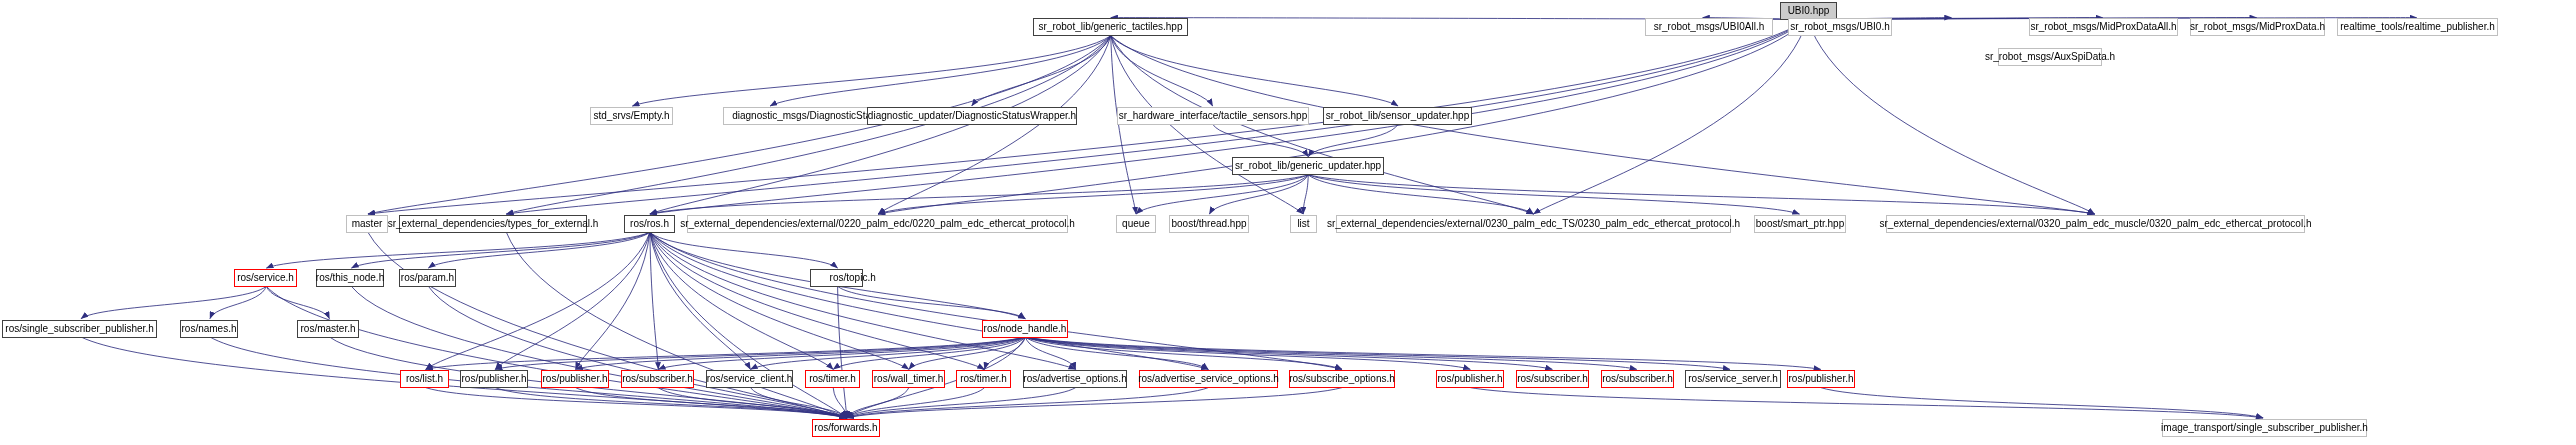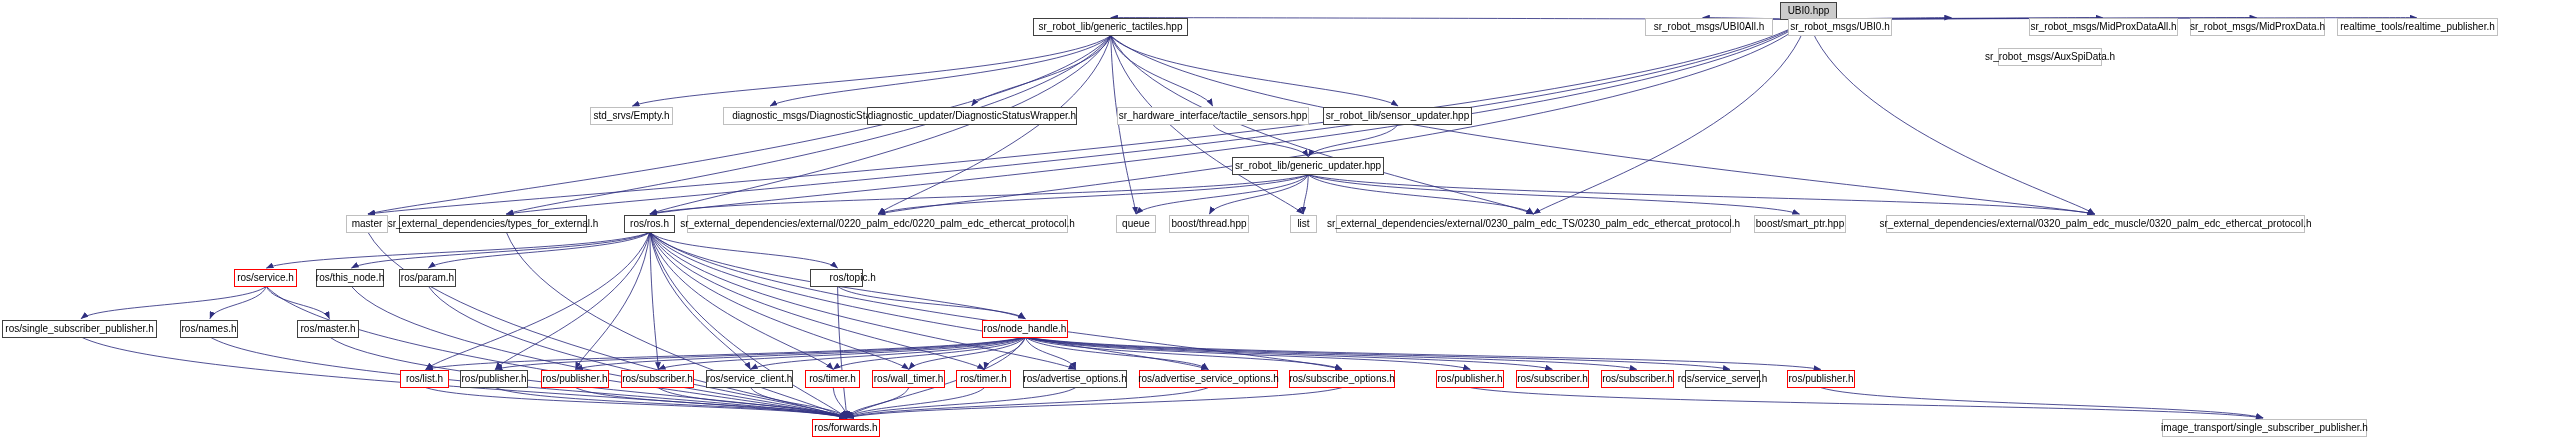--- a/index.html
+++ b/index.html
@@ -165,19 +165,19 @@
       <div class="node dark" style="left: 706px; top: 370px; width: 87px;">ros/service_client.h</div>
       <div class="node red" style="left: 805px; top: 370px; width: 55px;">ros/timer.h</div>
       <div class="node red" style="left: 872px; top: 370px; width: 73px;">ros/wall_timer.h</div>
       <div class="node red" style="left: 956px; top: 370px; width: 55px;">ros/timer.h</div>
       <div class="node dark" style="left: 1023px; top: 370px; width: 104px;">ros/advertise_options.h</div>
       <div class="node red" style="left: 1139px; top: 370px; width: 139px;">ros/advertise_service_options.h</div>
       <div class="node red" style="left: 1289px; top: 370px; width: 106px;">ros/subscribe_options.h</div>
       <div class="node red" style="left: 1436px; top: 370px; width: 68px;">ros/publisher.h</div>
       <div class="node red" style="left: 1516px; top: 370px; width: 73px;">ros/subscriber.h</div>
       <div class="node red" style="left: 1601px; top: 370px; width: 73px;">ros/subscriber.h</div>
-      <div class="node dark" style="left: 1685px; top: 370px; width: 75px;">ros/service_server.h</div>
+      <div class="node dark" style="left: 1685px; top: 370px; width: 96px;">ros/service_server.h</div>
       <div class="node red" style="left: 1787px; top: 370px; width: 68px;">ros/publisher.h</div>
       <div class="node red" style="left: 812px; top: 419px; width: 68px;">ros/forwards.h</div>
       <div class="node gray" style="left: 2162px; top: 419px; width: 205px;">image_transport/single_subscriber_publisher.h</div>
     </div>
 </div>
 
 
 </body></html>

